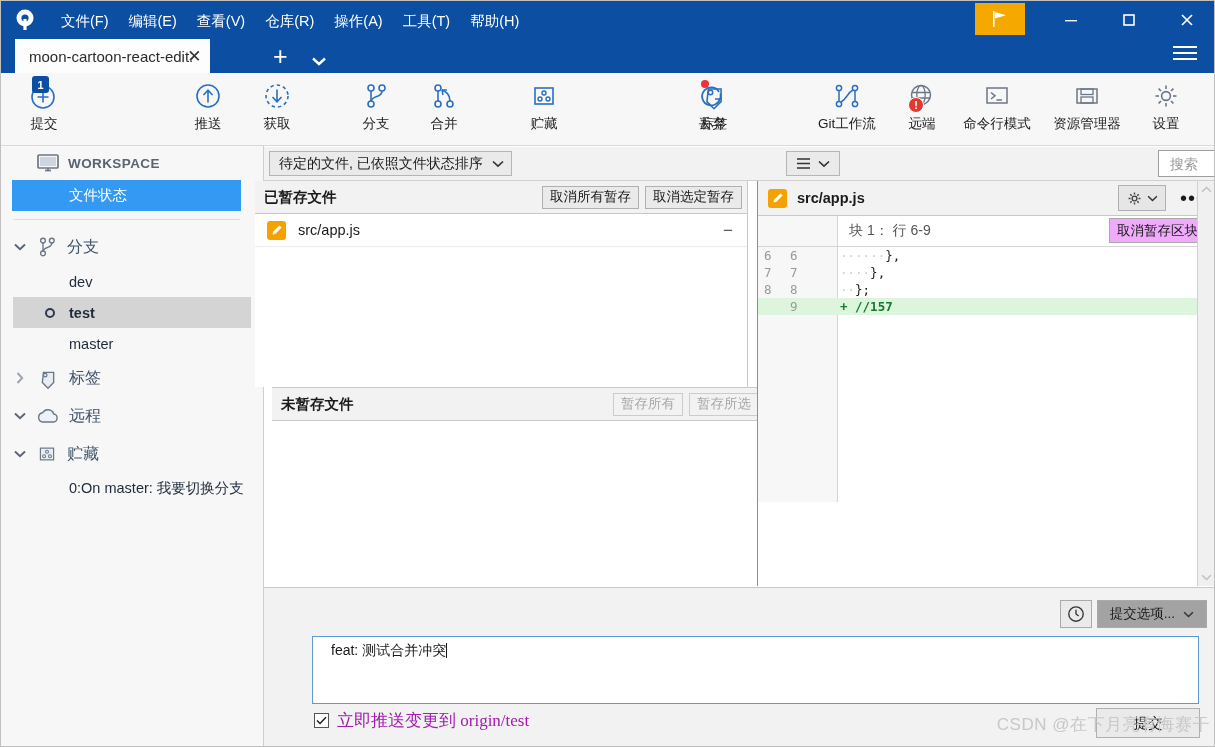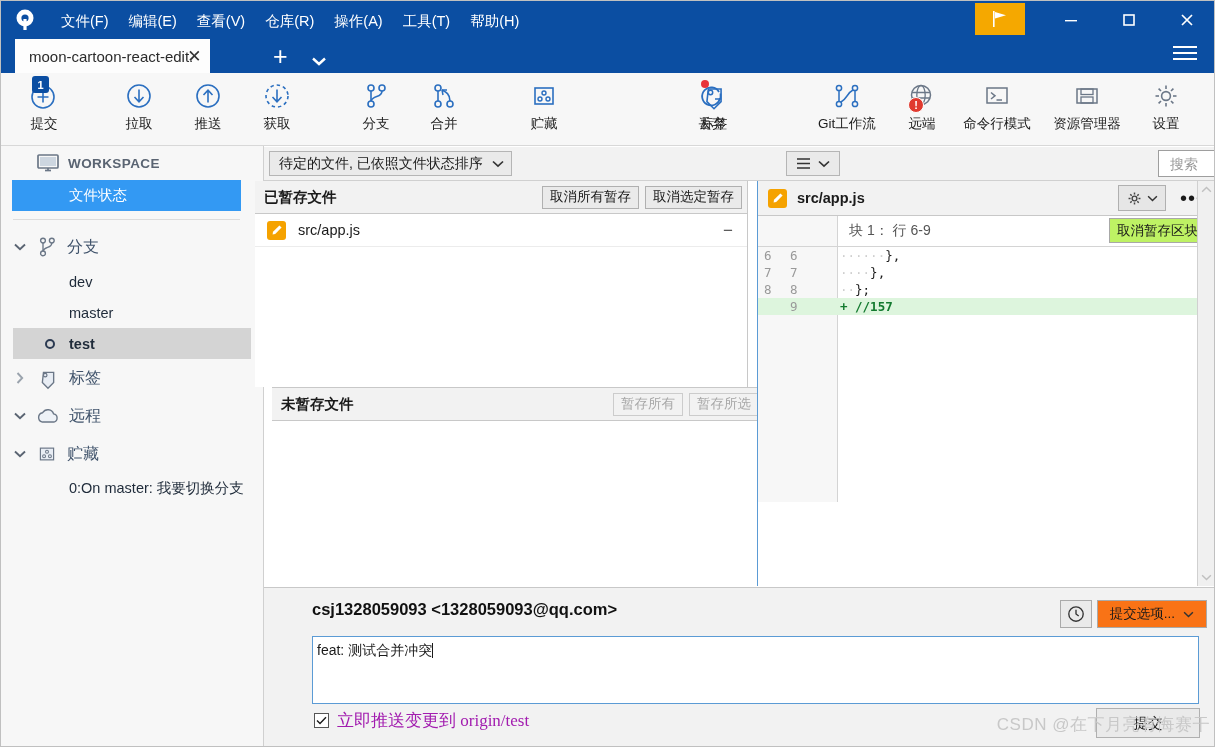--- a/index.html
+++ b/index.html
@@ -320,21 +320,21 @@
     background: #f7f7f7;
     border-right: 1px solid #d4d4d4;
     box-sizing: border-box;
   }
   .hunk-label {
     font-size: 14px; color: #555; padding-left: 11px;
     font-family: "Liberation Sans", sans-serif;
   }
   .unstage-hunk-btn {
     position: absolute; right: 10px; top: 2px;
-    height: 25px; background: #bef264; border: 1px solid #a8a8a8;
+    height: 25px; background: #f0abfc; border: 1px solid #a8a8a8;
     font-size: 13.5px; color: #1a1a1a;
     display: flex; align-items: center; padding: 0 7px;
     box-sizing: border-box; cursor: default;
   }
   .diff-body {
     position: relative;
     height: 255px;
     background: #ffffff;
   }
   .diff-gutterbg {
@@ -390,31 +390,31 @@
     white-space: nowrap;
   }
   .clock-btn {
     position: absolute; right: 124px; top: 12px;
     width: 32px; height: 28px; background: #eaeaea; border: 1px solid #aaa;
     display:flex; align-items:center; justify-content:center;
     box-sizing: border-box; cursor: default;
   }
   .commit-opts {
     position: absolute; right: 9px; top: 12px;
-    width: 110px; height: 28px; background: #f97316; border: 1px solid #aaa;
+    width: 110px; height: 28px; background: #a3a3a3; border: 1px solid #aaa;
     display:flex; align-items:center; justify-content:center; gap: 8px;
     font-size: 13.5px; color: #1a1a1a;
     box-sizing: border-box; cursor: default;
   }
   .msg-box {
     position: absolute; left: 48px; top: 48px;
     width: 887px; height: 68px;
     background: #ffffff; border: 1px solid #5b9bd5;
     box-sizing: border-box;
-    padding: 4px 4px;
+    padding: 4px 18px;
   }
   .msg-text {
     font-size: 14px; color: #1a1a1a;
     font-family: "Liberation Sans", sans-serif;
     white-space: pre-wrap;
   }
   .caret-bar {
     display: inline-block; width: 1px; height: 15px;
     background: #1a1a1a; vertical-align: -3px;
   }
@@ -517,29 +517,20 @@
       <div class="ticon">
         <svg width="30" height="30" viewBox="0 0 30 30">
           <circle cx="14" cy="16" r="11" fill="none" stroke="#2b6fc0" stroke-width="1.6"></circle>
           <path d="M14 10.5 V21.5 M8.5 16 H19.5" stroke="#2b6fc0" stroke-width="1.6"></path>
         </svg>
         <div class="badge">1</div>
       </div>
       <div class="tlabel">提交</div>
     </div>
 
-    <div class="tbtn" style="left:101px">
-      <div class="ticon">
-        <svg width="30" height="30" viewBox="0 0 30 30">
-          <circle cx="15" cy="15" r="11" fill="none" stroke="#2b6fc0" stroke-width="1.6"></circle>
-          <path d="M15 8.5 V20.5 M10.5 16 L15 20.8 L19.5 16" stroke="#2b6fc0" stroke-width="1.6" fill="none"></path>
-        </svg>
-      </div>
-      <div class="tlabel">拉取</div>
-    </div>
 
     <div class="tbtn" style="left:170px">
       <div class="ticon">
         <svg width="30" height="30" viewBox="0 0 30 30">
           <circle cx="15" cy="15" r="11" fill="none" stroke="#2b6fc0" stroke-width="1.6"></circle>
           <path d="M15 21.5 V9.5 M10.5 14 L15 9.2 L19.5 14" stroke="#2b6fc0" stroke-width="1.6" fill="none"></path>
         </svg>
       </div>
       <div class="tlabel">推送</div>
     </div>
@@ -732,26 +723,26 @@
         <circle cx="10" cy="23" r="3" fill="none" stroke="#6b7787" stroke-width="1.7"></circle>
         <path d="M10 10 V20" stroke="#6b7787" stroke-width="1.7" fill="none"></path>
         <path d="M21 10 C21 17 12 14 10 20" stroke="#6b7787" stroke-width="1.7" fill="none"></path>
       </svg>
       <span class="gtext">分支</span>
     </div>
 
     <div class="branch-item">
       <span>dev</span>
     </div>
-    <div class="branch-item">
-      <span>master</span>
-    </div>
     <div class="branch-item current">
       <span class="cur-dot"></span>
       <span>test</span>
+    </div>
+    <div class="branch-item">
+      <span>master</span>
     </div>
 
     <div class="side-group">
       <span class="chev">
         <svg width="8" height="12" viewBox="0 0 8 12">
             <path d="M1.5 1 L6.2 6 L1.5 11" stroke="#9aa3ad" stroke-width="1.9" fill="none"></path>
           </svg>
       </span>
       <svg width="26" height="24" viewBox="0 0 30 30">
         <path d="M16 6 L25 15 L16 24 L6 24 L6 14 Z" fill="#e8edf4" stroke="#6b7787" stroke-width="1.7" transform="rotate(-45 15 15)"></path>
@@ -909,21 +900,20 @@
         </svg>
     </div>
     <div class="sc-arrow bottom">
       <svg width="11" height="7" viewBox="0 0 12 8">
           <path d="M1 1.5 L6 6.2 L11 1.5" stroke="#c0c0c0" stroke-width="1.7" fill="none"></path>
         </svg>
     </div>
   </div>
 
   <div class="commit-area">
-    <div class="commit-author">csj1328059093 &lt;1328059093@qq.com&gt;</div>
 
     <div class="clock-btn">
       <svg width="18" height="18" viewBox="0 0 20 20">
         <circle cx="10" cy="10" r="8" fill="none" stroke="#333" stroke-width="1.5"></circle>
         <path d="M10 5.2 V10 L13 12.2" stroke="#333" stroke-width="1.5" fill="none"></path>
       </svg>
     </div>
 
     <div class="commit-opts">
       <span>提交选项...</span>

